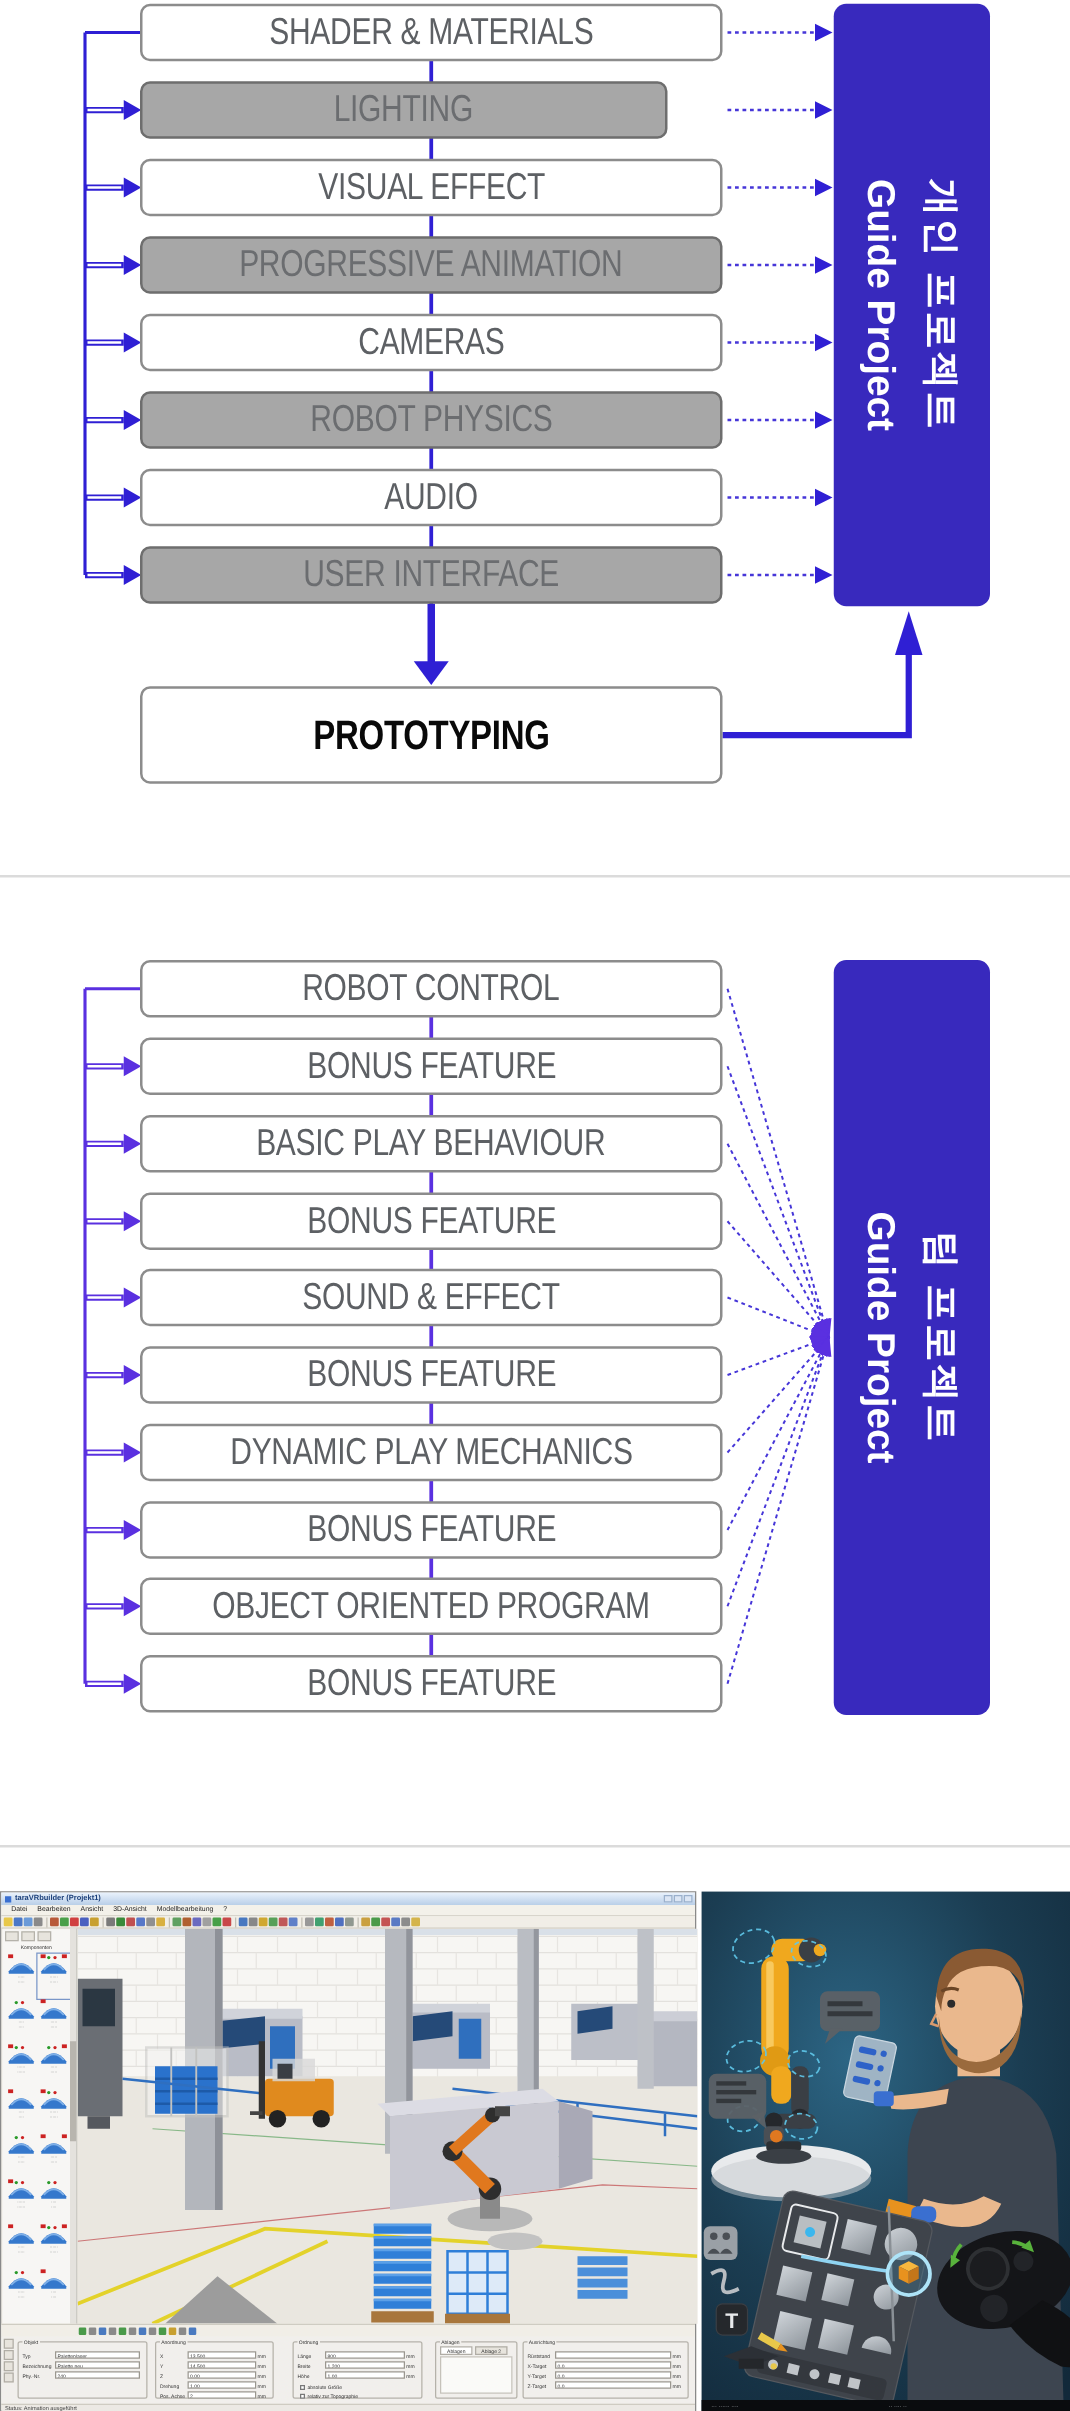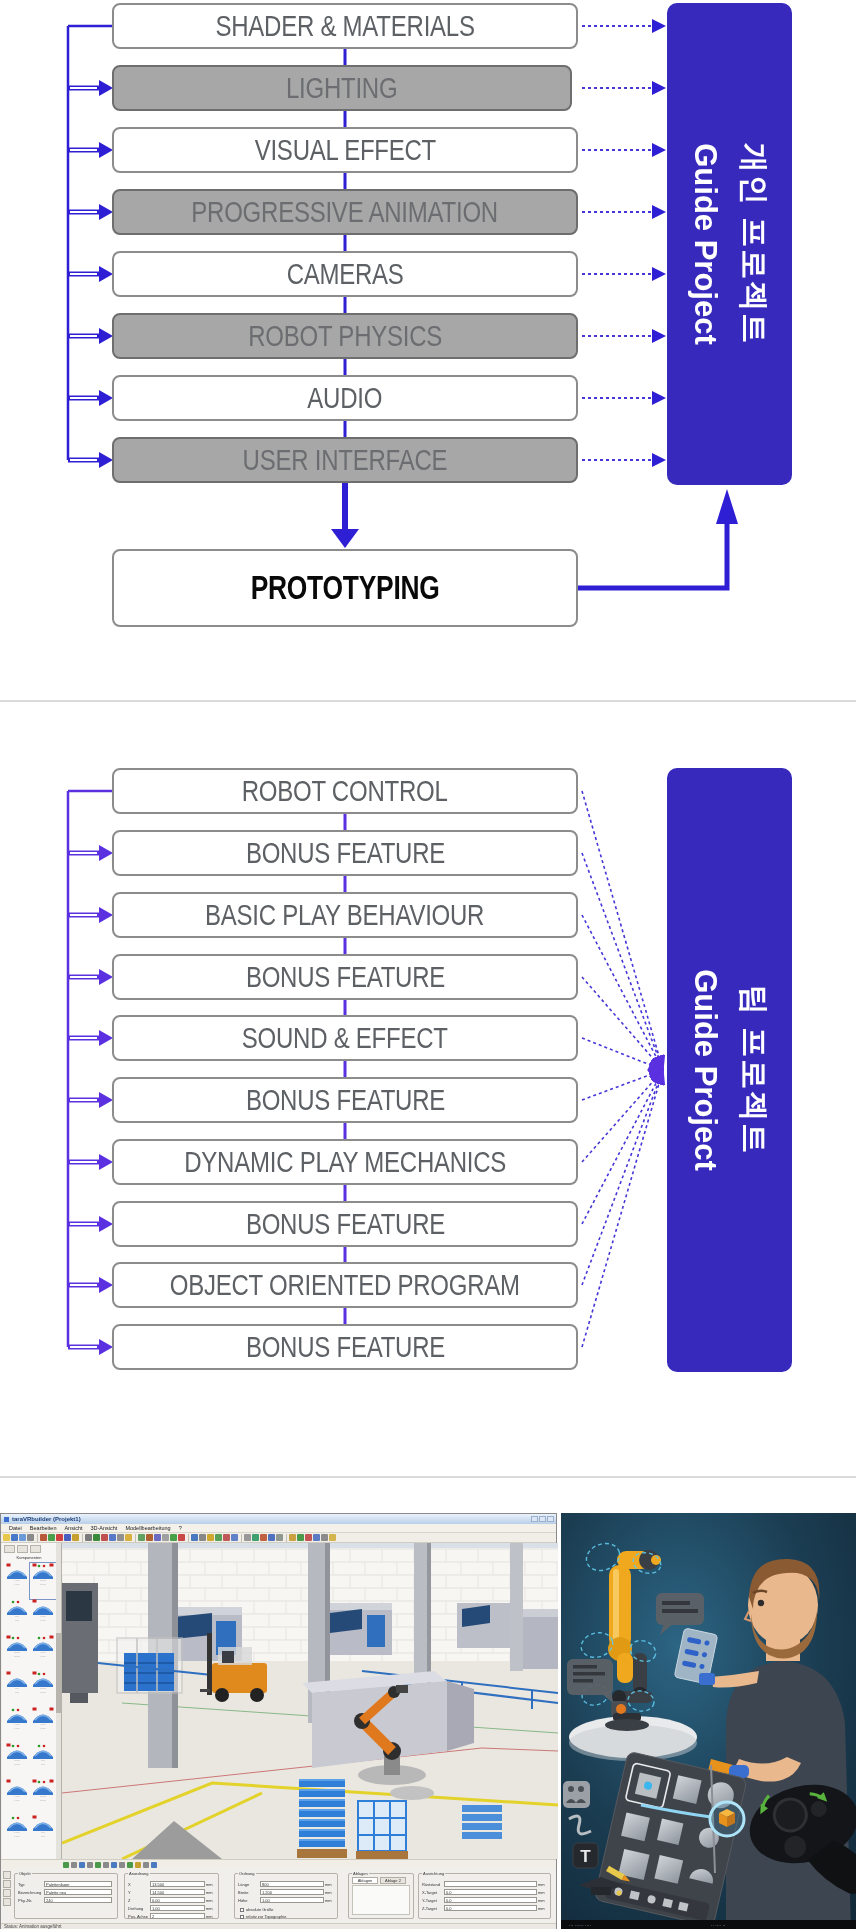--- a/index.html
+++ b/index.html
@@ -159,21 +159,21 @@
       <line x1="582" y1="1285" x2="663" y2="1070" stroke="#4636d8" stroke-width="1.6" stroke-dasharray="3,3" marker-end="url(#mh2)"></line>
       <line x1="582" y1="1347" x2="663" y2="1070" stroke="#4636d8" stroke-width="1.6" stroke-dasharray="3,3" marker-end="url(#mh2)"></line>
       <path d="M578,588 H727 V524" fill="none" stroke="#2f1fd4" stroke-width="5"></path>
       <polygon points="716,524 738,524 727,489" fill="#2f1fd4"></polygon>
     </svg>
 
   <div id="diagram1">
       <div class="dbox" style="left: 112px; top: 3px; width: 466px; height: 46px;">
         <span class="cond">SHADER &amp; MATERIALS</span>
       </div>
-      <div class="dbox gray" style="left: 112px; top: 65px; width: 460px; height: 46px;">
+      <div class="dbox gray" style="left: 112px; top: 65px; width: 422px; height: 46px;">
         <span class="cond">LIGHTING</span>
       </div>
       <div class="dbox" style="left: 112px; top: 127px; width: 466px; height: 46px;">
         <span class="cond">VISUAL EFFECT</span>
       </div>
       <div class="dbox gray" style="left: 112px; top: 189px; width: 466px; height: 46px;">
         <span class="cond">PROGRESSIVE ANIMATION</span>
       </div>
       <div class="dbox" style="left: 112px; top: 251px; width: 466px; height: 46px;">
         <span class="cond">CAMERAS</span>

